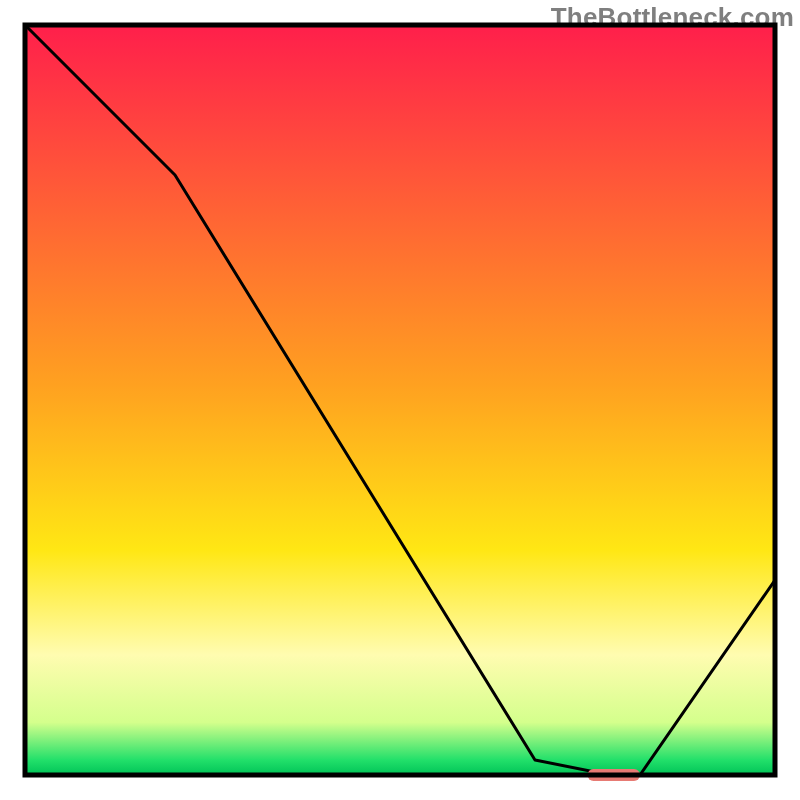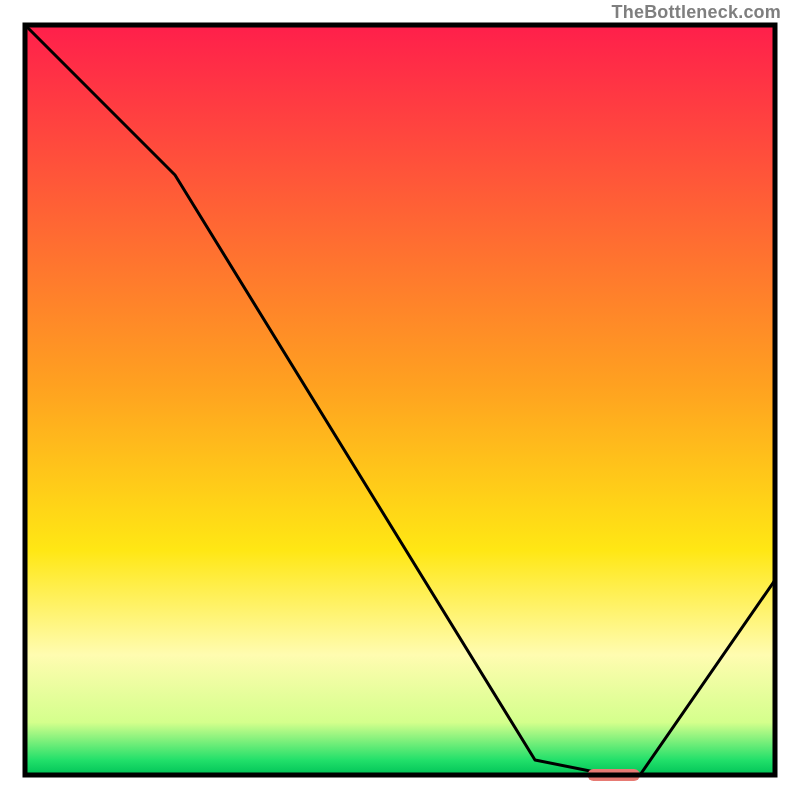--- a/index.html
+++ b/index.html
@@ -11,22 +11,22 @@
     font-family: Arial, Helvetica, sans-serif;
   }
   .canvas {
     position: relative;
     width: 800px;
     height: 800px;
   }
   .watermark {
     position: absolute;
     top: 2px;
-    right: 19px;
-    font-size: 18px;
+    right: 6px;
+    font-size: 26px;
     font-weight: 600;
     color: #7f7f7f;
     letter-spacing: 0.2px;
   }
   svg {
     position: absolute;
     top: 0;
     left: 0;
   }
 </style>

